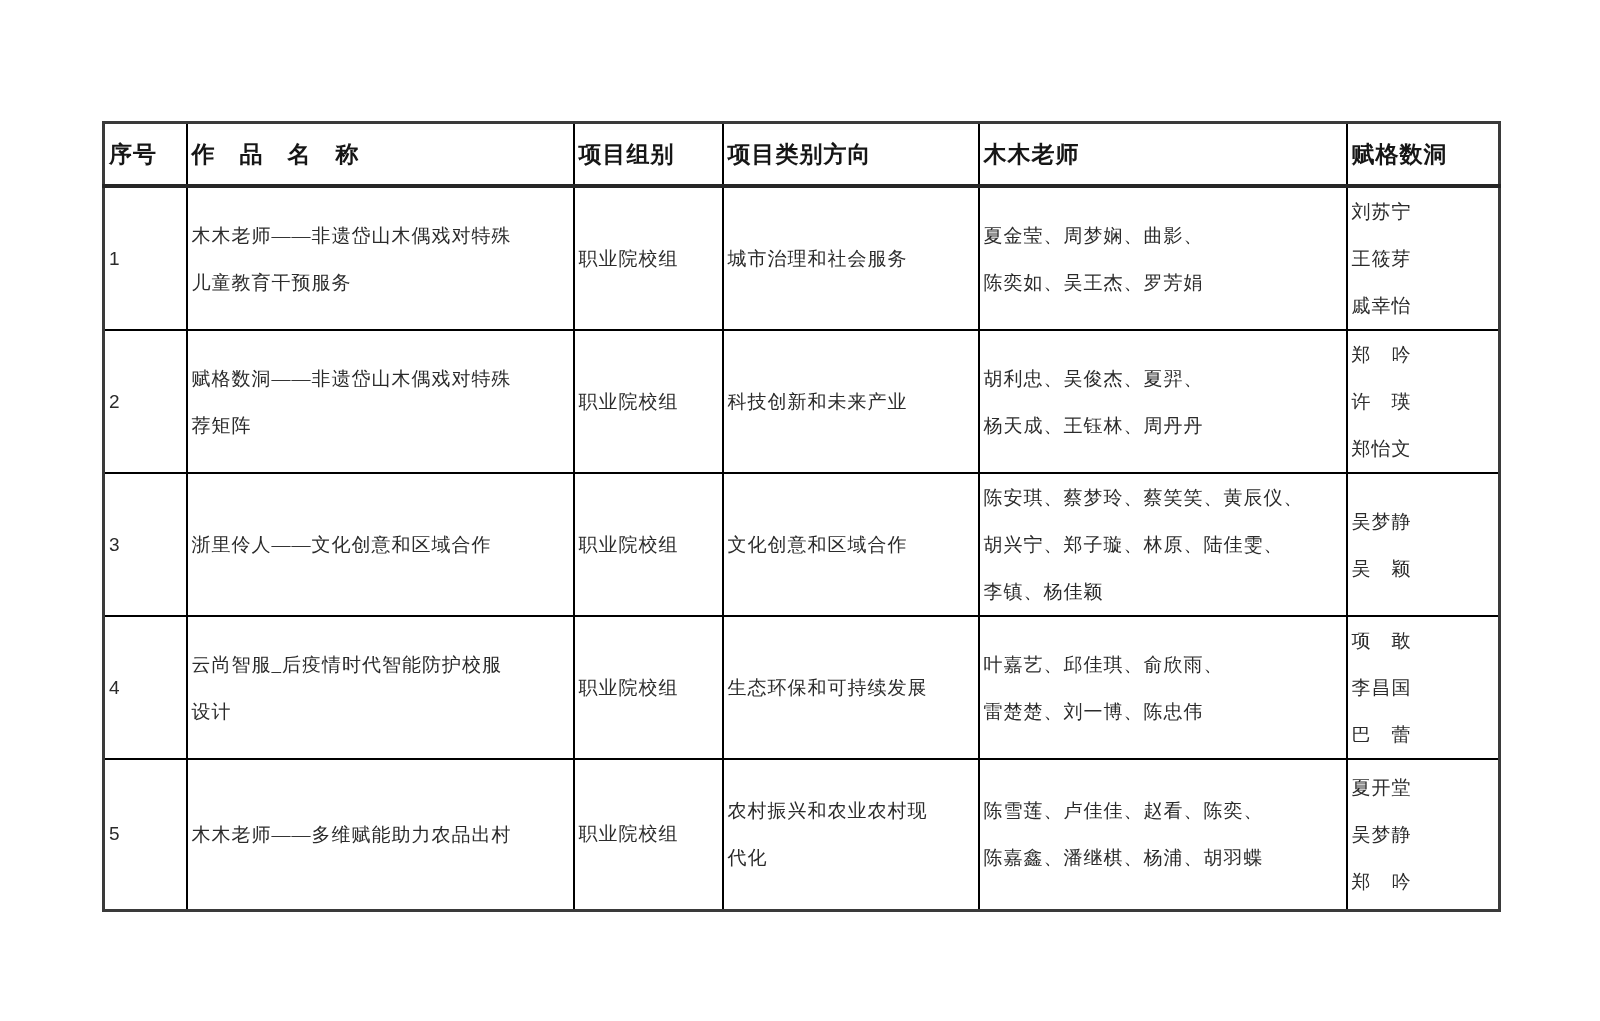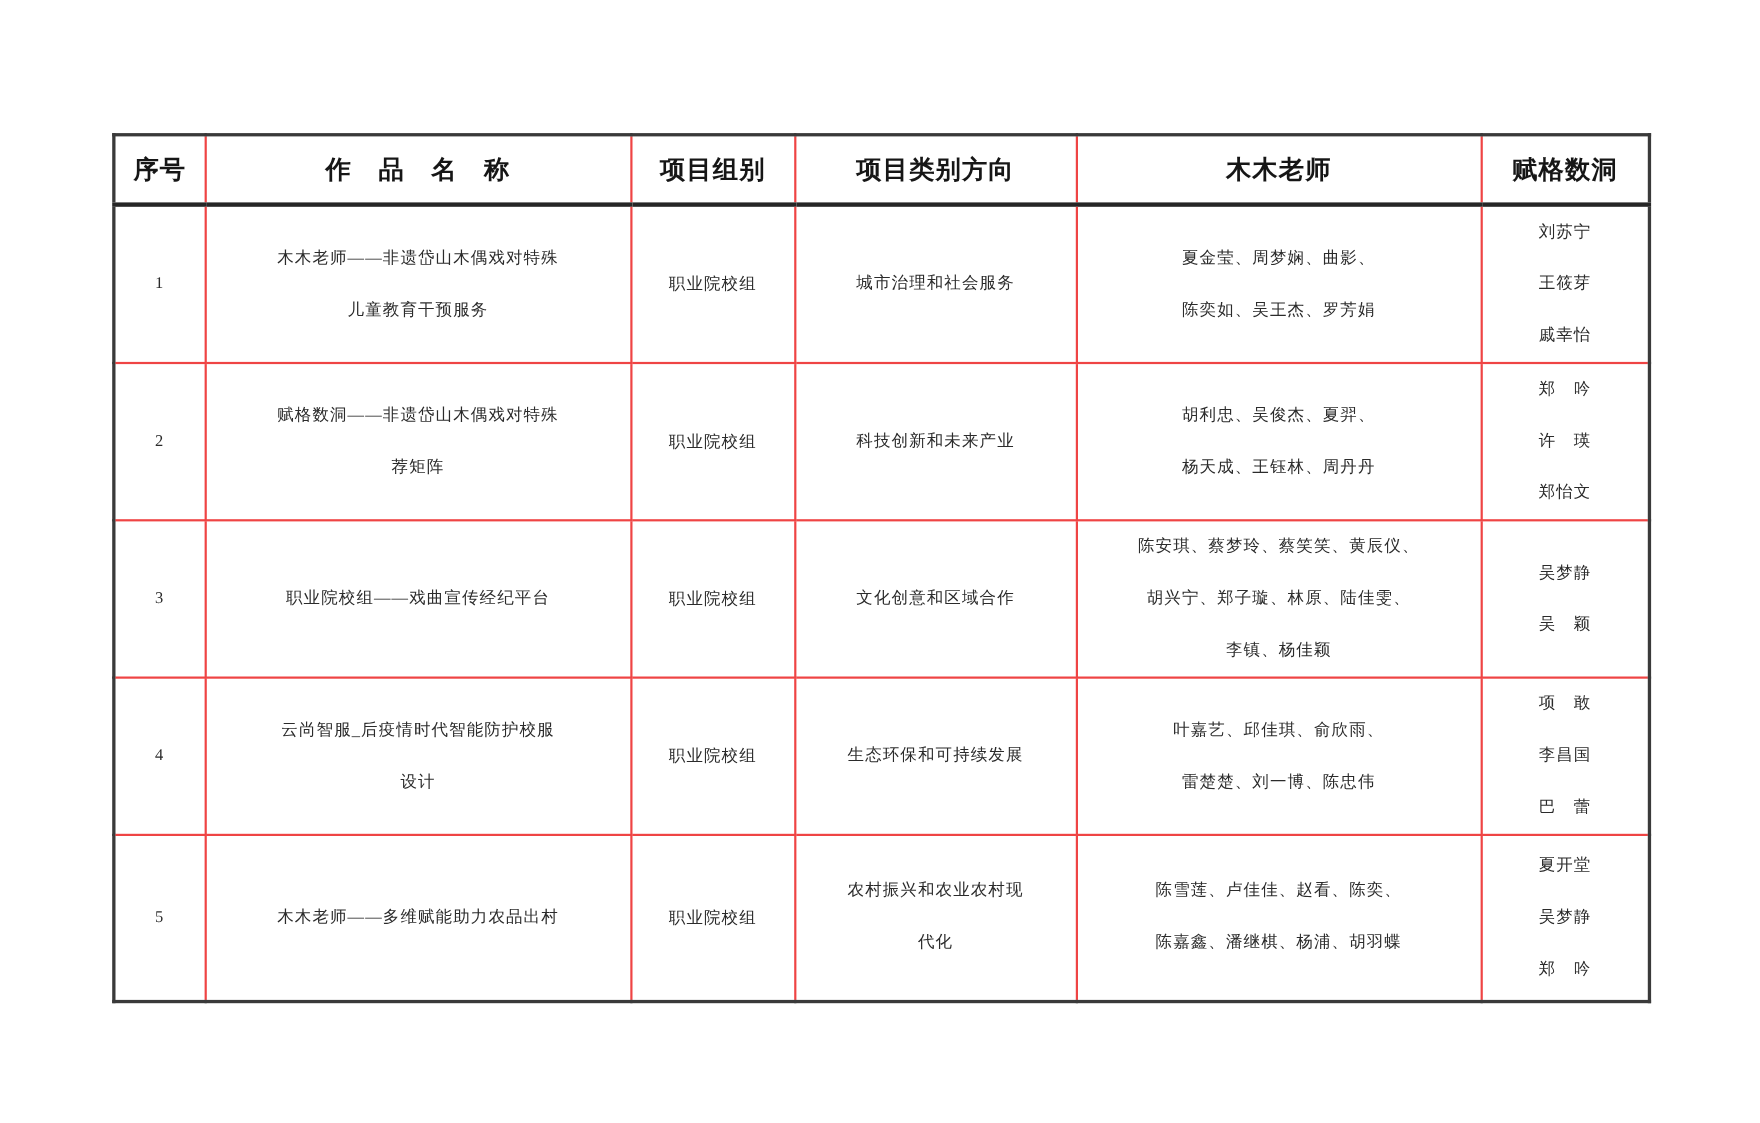--- a/index.html
+++ b/index.html
@@ -19,37 +19,36 @@
     left: 102px;
     top: 121px;
     border-collapse: collapse;
     table-layout: fixed;
     width: 1396px;
     background: #ffffff;
     border: 3px solid #3a3a3a;
   }
   .doc-table th,
   .doc-table td {
-    border: 2px solid #ef4444;
-    text-align: center;
+    border: 2px solid #000000;
+    text-align: left;
     vertical-align: middle;
     padding: 0 4px;
     overflow: hidden;
-    font-family: Liberation Serif, serif;
   }
   .doc-table thead th {
     font-size: 23px;
     font-weight: bold;
     letter-spacing: 1px;
     color: #161616;
     height: 60px;
     border-bottom: 4px solid #262626;
   }
   .doc-table tbody td {
-    font-size: 15px;
+    font-size: 19px;
     letter-spacing: 1px;
     color: #2b2b2b;
   }
   tr.row-a { height: 142px; }
   tr.row-b { height: 142px; }
   tr.row-c { height: 142px; }
   tr.row-d { height: 142px; }
   tr.row-e { height: 151px; }
   .cell-index {
     font-family: "Liberation Sans", "DejaVu Sans", sans-serif;
@@ -123,21 +122,21 @@
       <td>
         <div class="line">郑　吟</div>
         <div class="line">许　瑛</div>
         <div class="line">郑怡文</div>
       </td>
     </tr>
 
     <tr class="row-c">
       <td class="cell-index">3</td>
       <td>
-        <div class="line">职业院校组——戏曲宣传经纪平台</div>
+        <div class="line">浙里伶人——文化创意和区域合作</div>
       </td>
       <td>职业院校组</td>
       <td>
         <div class="line">文化创意和区域合作</div>
       </td>
       <td>
         <div class="line">陈安琪、蔡梦玲、蔡笑笑、黄辰仪、</div>
         <div class="line">胡兴宁、郑子璇、林原、陆佳雯、</div>
         <div class="line">李镇、杨佳颖</div>
       </td>

